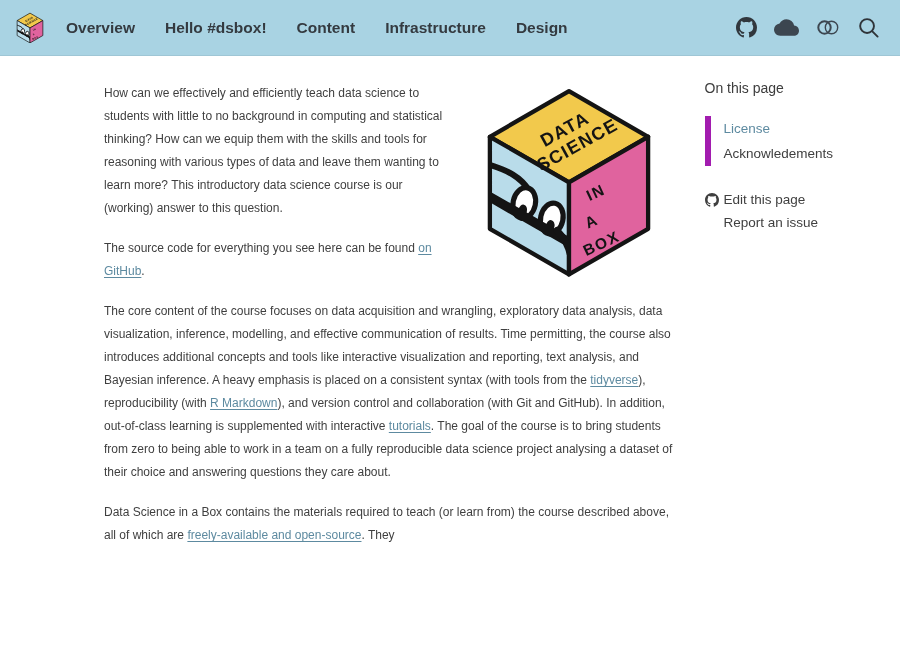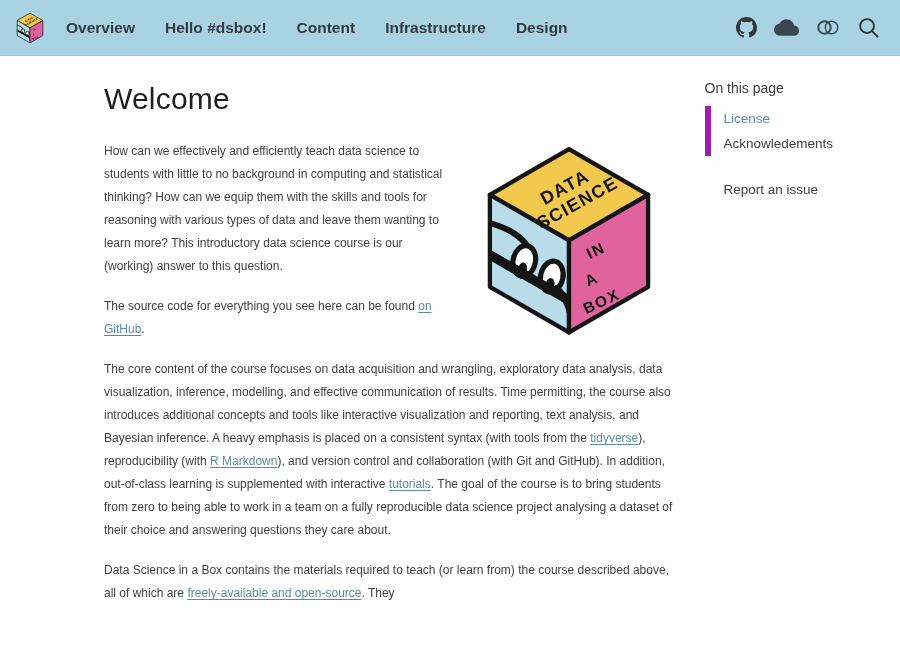--- a/index.html
+++ b/index.html
@@ -25,21 +25,21 @@
 
   
   h1.page-title { font-size: 30px; font-weight: 500; color: #1f1f1f; letter-spacing: 0.2px; margin-bottom: 24px; }
   .content p { font-size: 12px; line-height: 23px; margin-bottom: 17px; color: #3f3f3f; }
   .content a { color: #5d8aa0; text-decoration: underline; text-underline-offset: 2px; cursor: pointer; }
   .hero-figure { float: right; width: 172px; height: 195px; margin: 2px 22px 18px 30px; }
   .hero-figure svg { width: 100%; height: 100%; }
   .clearfix::after { content: ""; display: table; clear: both; }
 
   
-  .toc-heading { font-size: 14px; color: #3d3d3d; margin-bottom: 10px; }
+  .toc-heading { font-size: 14px; color: #3d3d3d; margin-bottom: 20px; }
   .toc-list { border-left: 6px solid #a21caf; }
   .toc-item { display: block; padding: 5px 0 5px 13px; color: #404040; text-decoration: none; cursor: pointer; }
   .toc-item.active { color: #5d8aa0; }
   .toc-actions { margin-top: 22px; }
   .toc-action { display: flex; align-items: center; gap: 5px; padding: 4px 0; color: #404040; text-decoration: none; cursor: pointer; }
   .toc-action .action-icon { width: 14px; height: 14px; flex: 0 0 14px; display: inline-flex; }
   .toc-action .action-icon.empty { visibility: hidden; }
 
   .hidden-defs { position: absolute; width: 0; height: 0; overflow: hidden; }
 
@@ -119,21 +119,20 @@
       <svg width="23" height="23" viewBox="0 0 24 24" fill="none" stroke="#2f3439" stroke-width="2" stroke-linecap="round">
         <circle cx="10.5" cy="10.5" r="7.2"></circle>
         <line x1="16" y1="16" x2="21.5" y2="21.5"></line>
       </svg>
     </span>
   </div>
 </header>
 
 <div class="page">
   <main class="content">
-    <h1 class="page-title">Welcome</h1>
 
     <div class="clearfix">
       <div class="hero-figure">
         <svg viewBox="0 0 200 226">
             <use href="#cube-art"></use>
           </svg>
       </div>
 
       <p><span>How can we effectively and efficiently teach data science to students with little to no background in computing and statistical thinking? How can we equip them with the skills and tools for reasoning with various types of data and leave them wanting to learn more? This introductory data science course is our (working) answer to this question.</span></p>
 
@@ -146,20 +145,28 @@
   </main>
 
   <aside class="toc">
     <div class="toc-heading">On this page</div>
     <nav class="toc-list">
       <a class="toc-item active">License</a>
       <a class="toc-item">Acknowledements</a>
     </nav>
     <div class="toc-actions">
       <a class="toc-action">
+        <span class="action-icon">
+          <svg width="14" height="14" viewBox="0 0 16 16" fill="#404040">
+              <use href="#gh-mark"></use>
+            </svg>
+        </span>
+        <span>Edit this page</span>
+      </a>
+      <a class="toc-action">
         <span class="action-icon empty">
           <svg width="14" height="14" viewBox="0 0 16 16"></svg>
         </span>
         <span>Report an issue</span>
       </a>
     </div>
   </aside>
 </div>
 
 </body></html>

